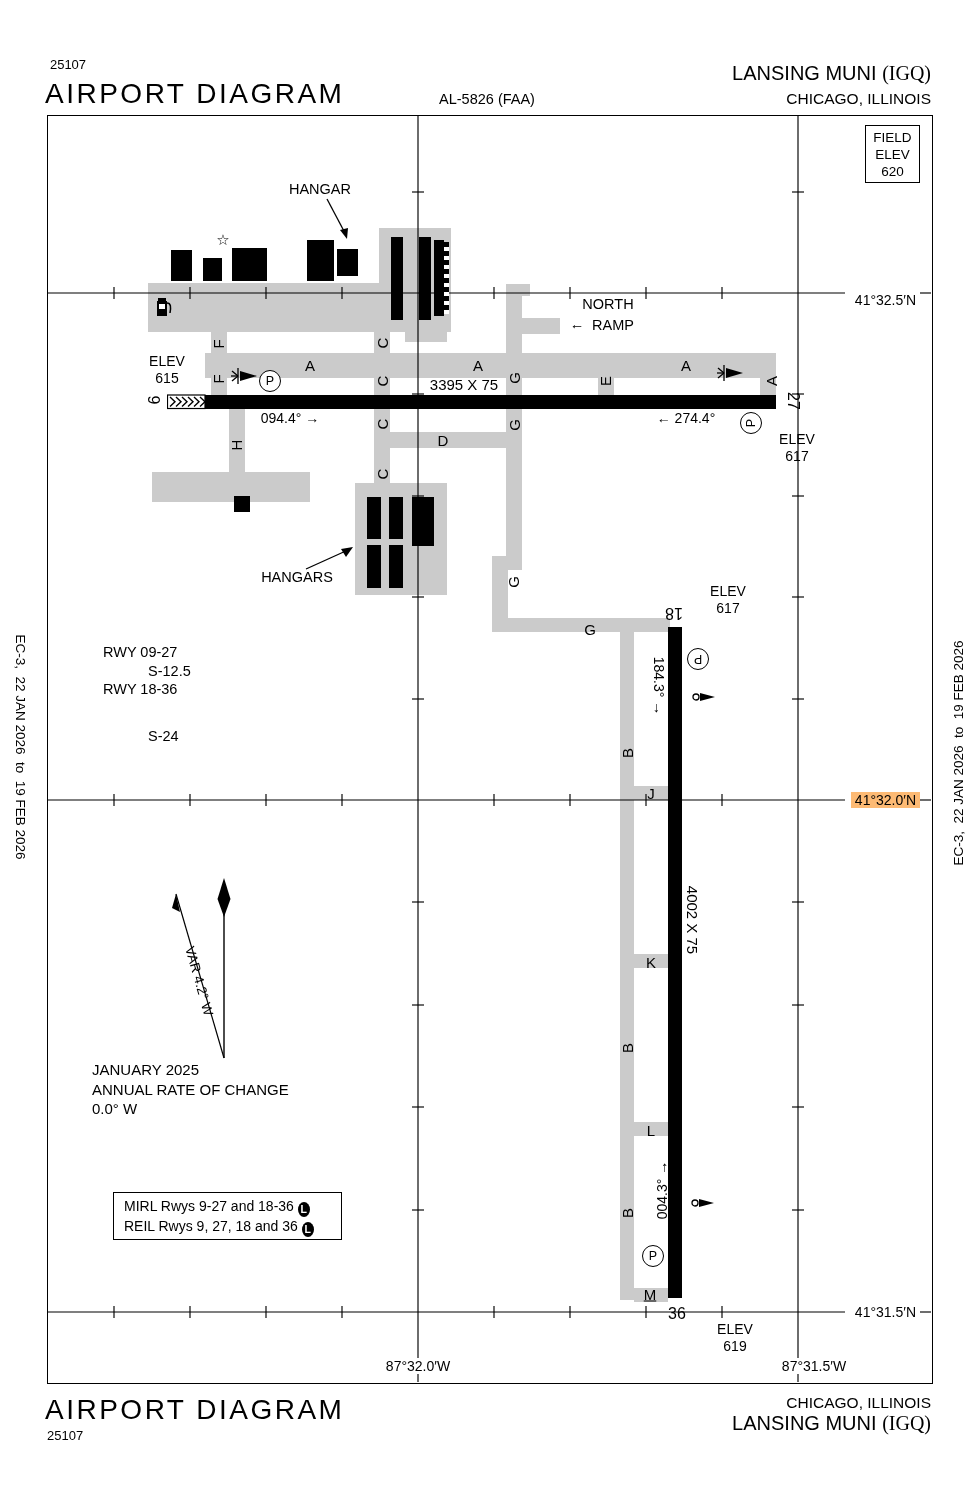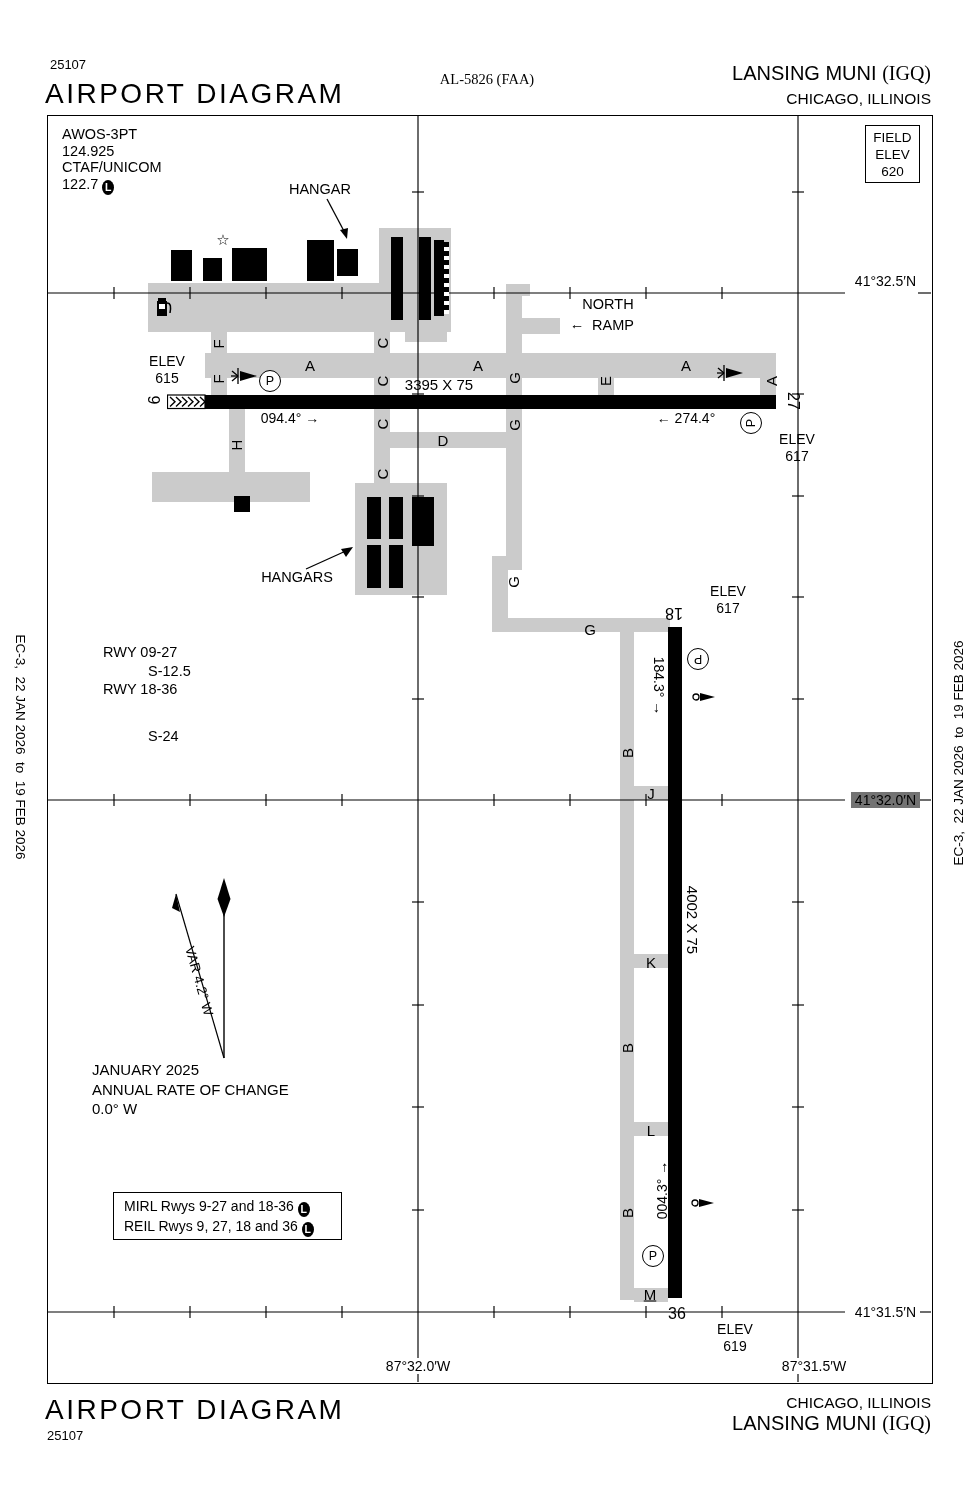--- a/index.html
+++ b/index.html
@@ -28,21 +28,21 @@
   .teeth{position:absolute;background:repeating-linear-gradient(180deg,#000 0 5px,#fff 5px 9px);}
   .vside{position:absolute;white-space:pre;font-size:13.5px;}
 </style>
 </head>
 <body>
 
 <div id="page">
 
   <div class="lbl f13" style="left:68px;top:64px;">25107</div>
   <div class="abs title" style="left:45px;top:78px;">AIRPORT DIAGRAM</div>
-  <div class="lbl f145" style="left:487px;top:79px;font-family:Liberation Serif, serif;">AL-5826 (FAA)</div>
+  <div class="lbl f145" style="left:487px;top:99px;">AL-5826 (FAA)</div>
   <div class="rightal f20" style="top:62px;"><span>LANSING MUNI</span> <span class="serif">(IGQ)</span></div>
   <div class="rightal f155" style="top:90px;">CHICAGO, ILLINOIS</div>
 
   <div class="vside" style="left:20px;top:747px;transform:translate(-50%,-50%) rotate(90deg);">EC-3,  22 JAN 2026  to  19 FEB 2026</div>
   <div class="vside" style="left:958px;top:753px;transform:translate(-50%,-50%) rotate(-90deg);">EC-3,  22 JAN 2026  to  19 FEB 2026</div>
 
   <div class="abs" style="left:47px;top:115px;width:884px;height:1267px;border:1.2px solid #000;"></div>
 
   <div class="gray" style="left:148px;top:283px;width:299px;height:49px;"></div>
   <div class="gray" style="left:379px;top:228px;width:72px;height:104px;"></div>
@@ -115,32 +115,26 @@
         <line x1="745" y1="787" x2="757" y2="787"></line>
       <line x1="365" y1="890" x2="377" y2="890"></line>
         <line x1="745" y1="890" x2="757" y2="890"></line>
       <line x1="365" y1="992" x2="377" y2="992"></line>
         <line x1="745" y1="992" x2="757" y2="992"></line>
       <line x1="365" y1="1095" x2="377" y2="1095"></line>
         <line x1="745" y1="1095" x2="757" y2="1095"></line>
     </g>
   </svg>
 
-  <div class="abs f14" style="right:58px;top:281px;transform:translateY(-50%);background:#fff;padding:0 4px;">41°32.5′N</div>
-  <div class="abs f14" style="right:58px;top:800px;transform:translateY(-50%);background:#737373;padding:0 4px;">41°32.0′N</div>
+  <div class="abs f14" style="right:58px;top:300px;transform:translateY(-50%);background:#fff;padding:0 4px;">41°32.5′N</div>
+  <div class="abs f14" style="right:58px;top:800px;transform:translateY(-50%);background:#fdba74;padding:0 4px;">41°32.0′N</div>
   <div class="abs f14" style="right:58px;top:1312px;transform:translateY(-50%);background:#fff;padding:0 4px;">41°31.5′N</div>
   <div class="lbl f14" style="left:418px;top:1366px;background:#fff;padding:0 4px;">87°32.0′W</div>
   <div class="lbl f14" style="left:814px;top:1366px;background:#fff;padding:0 4px;">87°31.5′W</div>
 
-  <div class="abs f145" style="left:62px;top:126px;line-height:16.5px;">
-    <div>AWOS-3PT</div>
-    <div>124.925</div>
-    <div>CTAF/UNICOM</div>
-    <div><span>122.7</span> <span class="ovalL">L</span></div>
-  </div>
 
   <div class="abs" style="left:865px;top:125px;width:55px;height:58px;border:1.2px solid #000;text-align:center;font-size:13.5px;line-height:17px;padding-top:3px;box-sizing:border-box;">
     <div>FIELD</div>
     <div>ELEV</div>
     <div>620</div>
   </div>
 
   <div class="blk" style="left:171px;top:250px;width:21px;height:31px;"></div>
   <div class="blk" style="left:203px;top:258px;width:19px;height:23px;"></div>
   <div class="blk" style="left:232px;top:248px;width:35px;height:33px;"></div>
@@ -178,21 +172,21 @@
         <path d="M33,3 L38,7.7 L33,12.5"></path>
     </g>
   </svg>
   <div class="blk" style="left:668px;top:627px;width:14px;height:671px;"></div>
 
   <div class="lbl rot90 f16" style="left:153px;top:400px;">9</div>
   <div class="lbl rot90 f16" style="left:793px;top:401px;">27</div>
   <div class="lbl rot180 f16" style="left:674px;top:613px;">18</div>
   <div class="lbl f16" style="left:677px;top:1314px;">36</div>
 
-  <div class="lbl" style="left:439px;top:384px;">3395 X 75</div>
+  <div class="lbl" style="left:464px;top:384px;">3395 X 75</div>
   <div class="lbl rot90" style="left:692px;top:920px;">4002 X 75</div>
   <div class="lbl f14" style="left:290px;top:418px;">094.4° →</div>
   <div class="lbl f14" style="left:686px;top:418px;">← 274.4°</div>
   <div class="lbl rot90 f14" style="left:659px;top:686px;">184.3° →</div>
   <div class="lbl rot270 f14" style="left:662px;top:1190px;">004.3° →</div>
 
   <div class="elev" style="left:167px;top:370px;">
     <div>ELEV</div>
     <div>615</div>
   </div>

